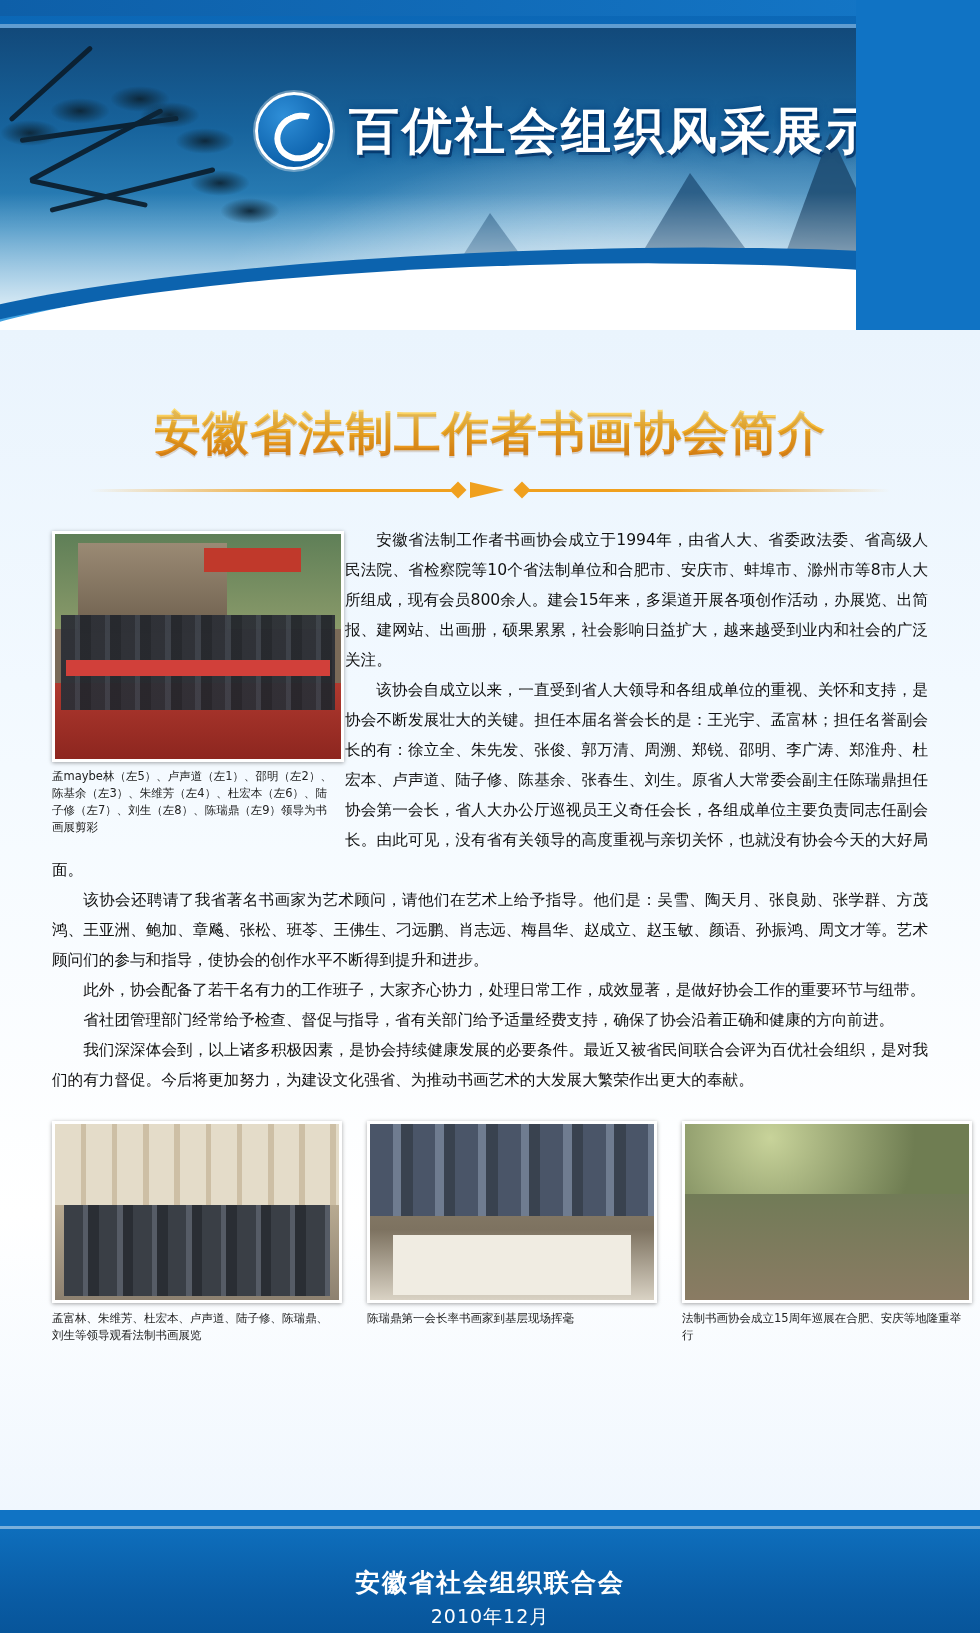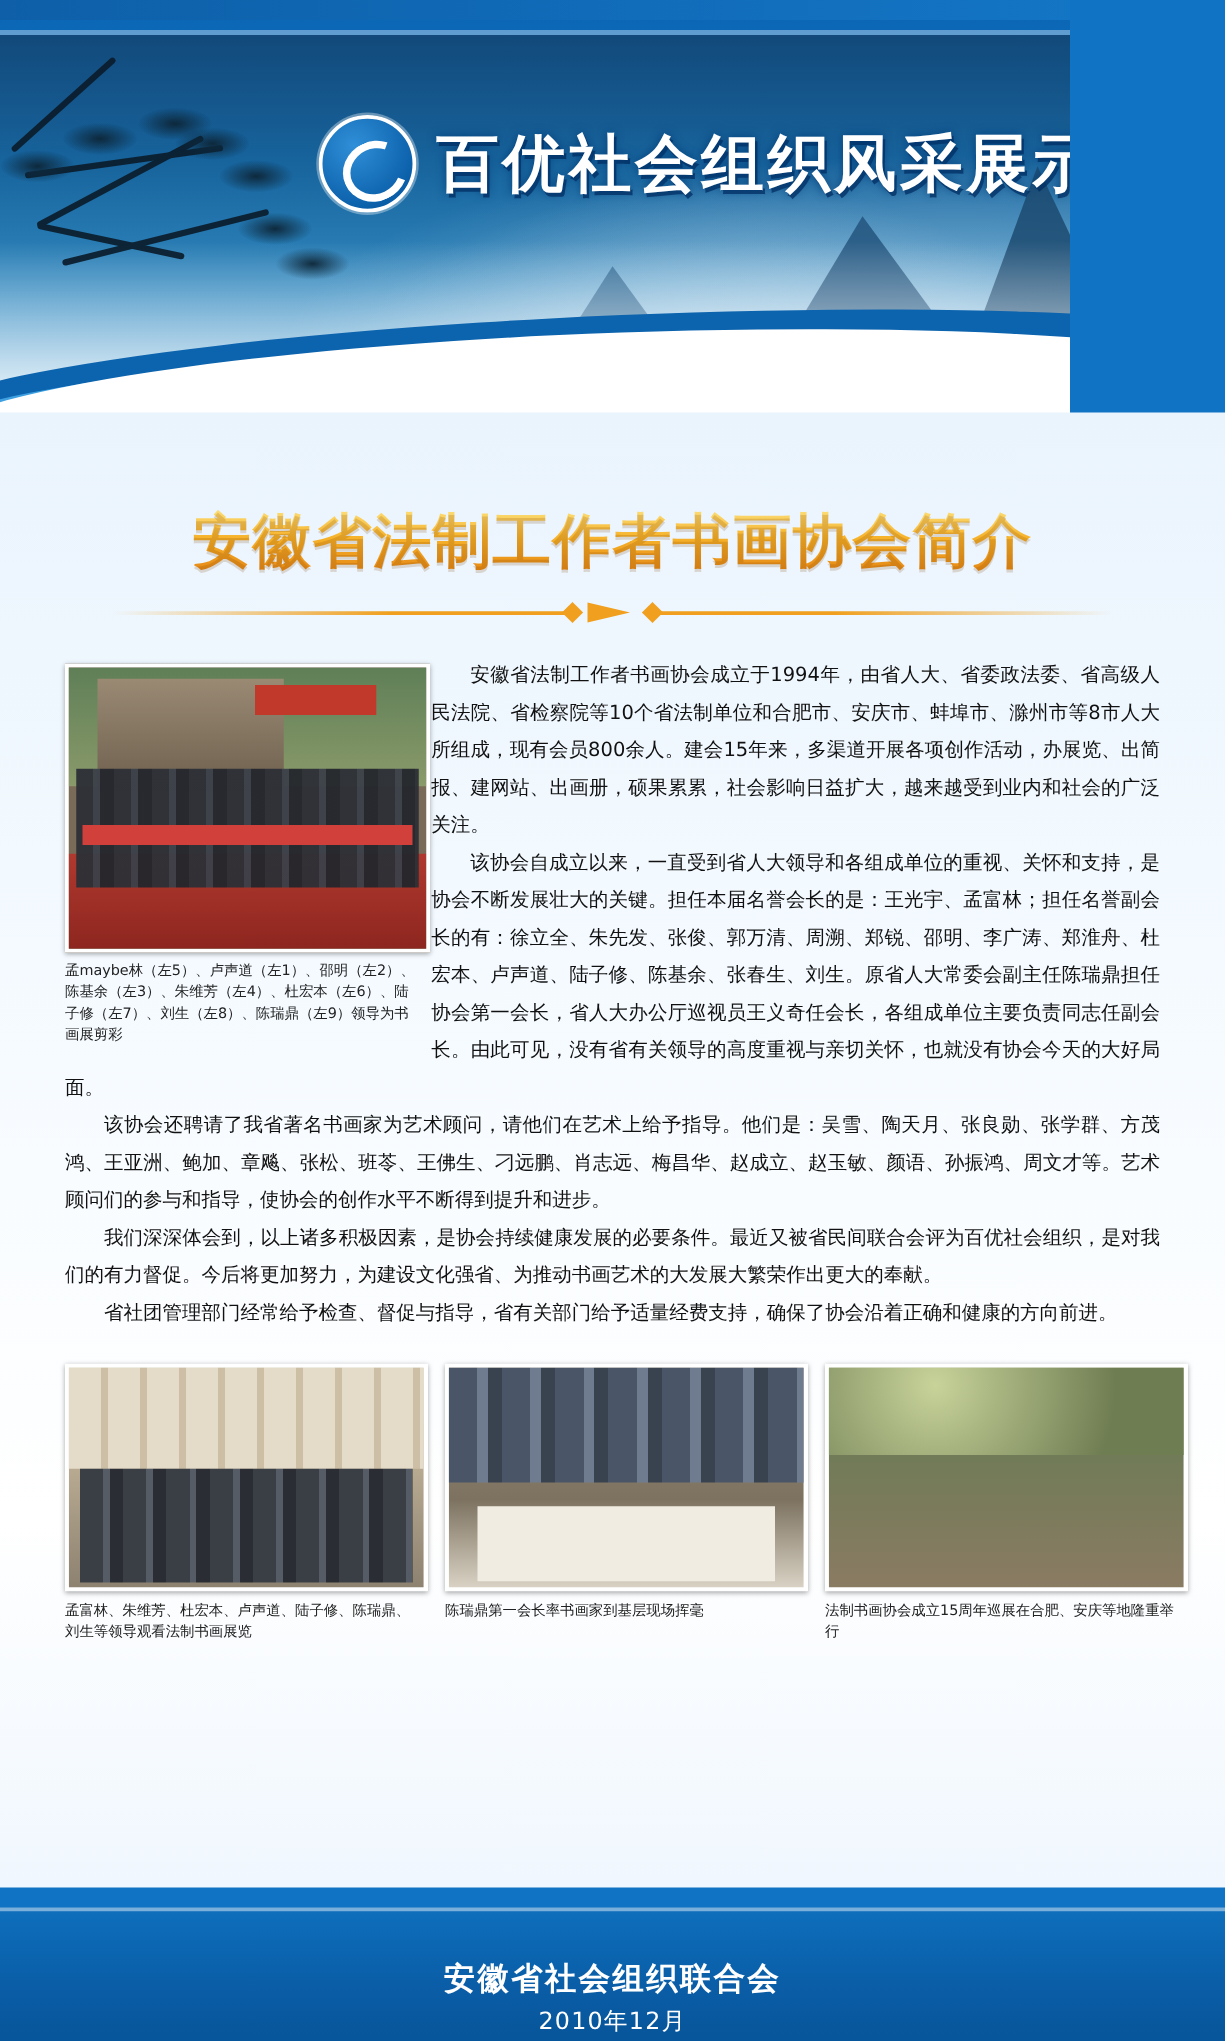--- a/index.html
+++ b/index.html
@@ -244,21 +244,21 @@
     text-align: left;
   }
 
   p.para { margin: 0 0 0 0; text-indent: 2em; }
   p.para + p.para { margin-top: 0; }
 
   
   .bottom-photos {
     margin-top: 26px;
     display: flex;
-    gap: 20px;
+    gap: 31px;
     padding: 0 52px;
   }
   .bp {
     width: 284px;
   }
   .bp-frame {
     width: 284px; height: 176px;
     border: 3px solid #ffffff;
     box-shadow: 0 1px 4px rgba(0,0,0,.35);
     overflow: hidden;
@@ -382,22 +382,23 @@
           <div class="ph-ground"></div>
           <div class="ph-people"></div>
           <div class="ph-ribbon"></div>
         </div>
         <div class="caption">孟maybe林（左5）、卢声道（左1）、邵明（左2）、陈基余（左3）、朱维芳（左4）、杜宏本（左6）、陆子修（左7）、刘生（左8）、陈瑞鼎（左9）领导为书画展剪彩</div>
       </div>
 
       <p class="para">安徽省法制工作者书画协会成立于1994年，由省人大、省委政法委、省高级人民法院、省检察院等10个省法制单位和合肥市、安庆市、蚌埠市、滁州市等8市人大所组成，现有会员800余人。建会15年来，多渠道开展各项创作活动，办展览、出简报、建网站、出画册，硕果累累，社会影响日益扩大，越来越受到业内和社会的广泛关注。</p>
       <p class="para">该协会自成立以来，一直受到省人大领导和各组成单位的重视、关怀和支持，是协会不断发展壮大的关键。担任本届名誉会长的是：王光宇、孟富林；担任名誉副会长的有：徐立全、朱先发、张俊、郭万清、周溯、郑锐、邵明、李广涛、郑淮舟、杜宏本、卢声道、陆子修、陈基余、张春生、刘生。原省人大常委会副主任陈瑞鼎担任协会第一会长，省人大办公厅巡视员王义奇任会长，各组成单位主要负责同志任副会长。由此可见，没有省有关领导的高度重视与亲切关怀，也就没有协会今天的大好局面。</p>
       <p class="para">该协会还聘请了我省著名书画家为艺术顾问，请他们在艺术上给予指导。他们是：吴雪、陶天月、张良勋、张学群、方茂鸿、王亚洲、鲍加、章飚、张松、班苓、王佛生、刁远鹏、肖志远、梅昌华、赵成立、赵玉敏、颜语、孙振鸿、周文才等。艺术顾问们的参与和指导，使协会的创作水平不断得到提升和进步。</p>
+      <p class="para">此外，协会配备了若干名有力的工作班子，大家齐心协力，处理日常工作，成效显著，是做好协会工作的重要环节与纽带。</p>
+      <p class="para">省社团管理部门经常给予检查、督促与指导，省有关部门给予适量经费支持，确保了协会沿着正确和健康的方向前进。</p>
       <p class="para">我们深深体会到，以上诸多积极因素，是协会持续健康发展的必要条件。最近又被省民间联合会评为百优社会组织，是对我们的有力督促。今后将更加努力，为建设文化强省、为推动书画艺术的大发展大繁荣作出更大的奉献。</p>
-      <p class="para">省社团管理部门经常给予检查、督促与指导，省有关部门给予适量经费支持，确保了协会沿着正确和健康的方向前进。</p>
     </div>
 
     <div class="bottom-photos">
       <div class="bp">
         <div class="bp-frame bpA"></div>
         <div class="bp-cap">孟富林、朱维芳、杜宏本、卢声道、陆子修、陈瑞鼎、刘生等领导观看法制书画展览</div>
       </div>
       <div class="bp">
         <div class="bp-frame bpB"></div>
         <div class="bp-cap center">陈瑞鼎第一会长率书画家到基层现场挥毫</div>

